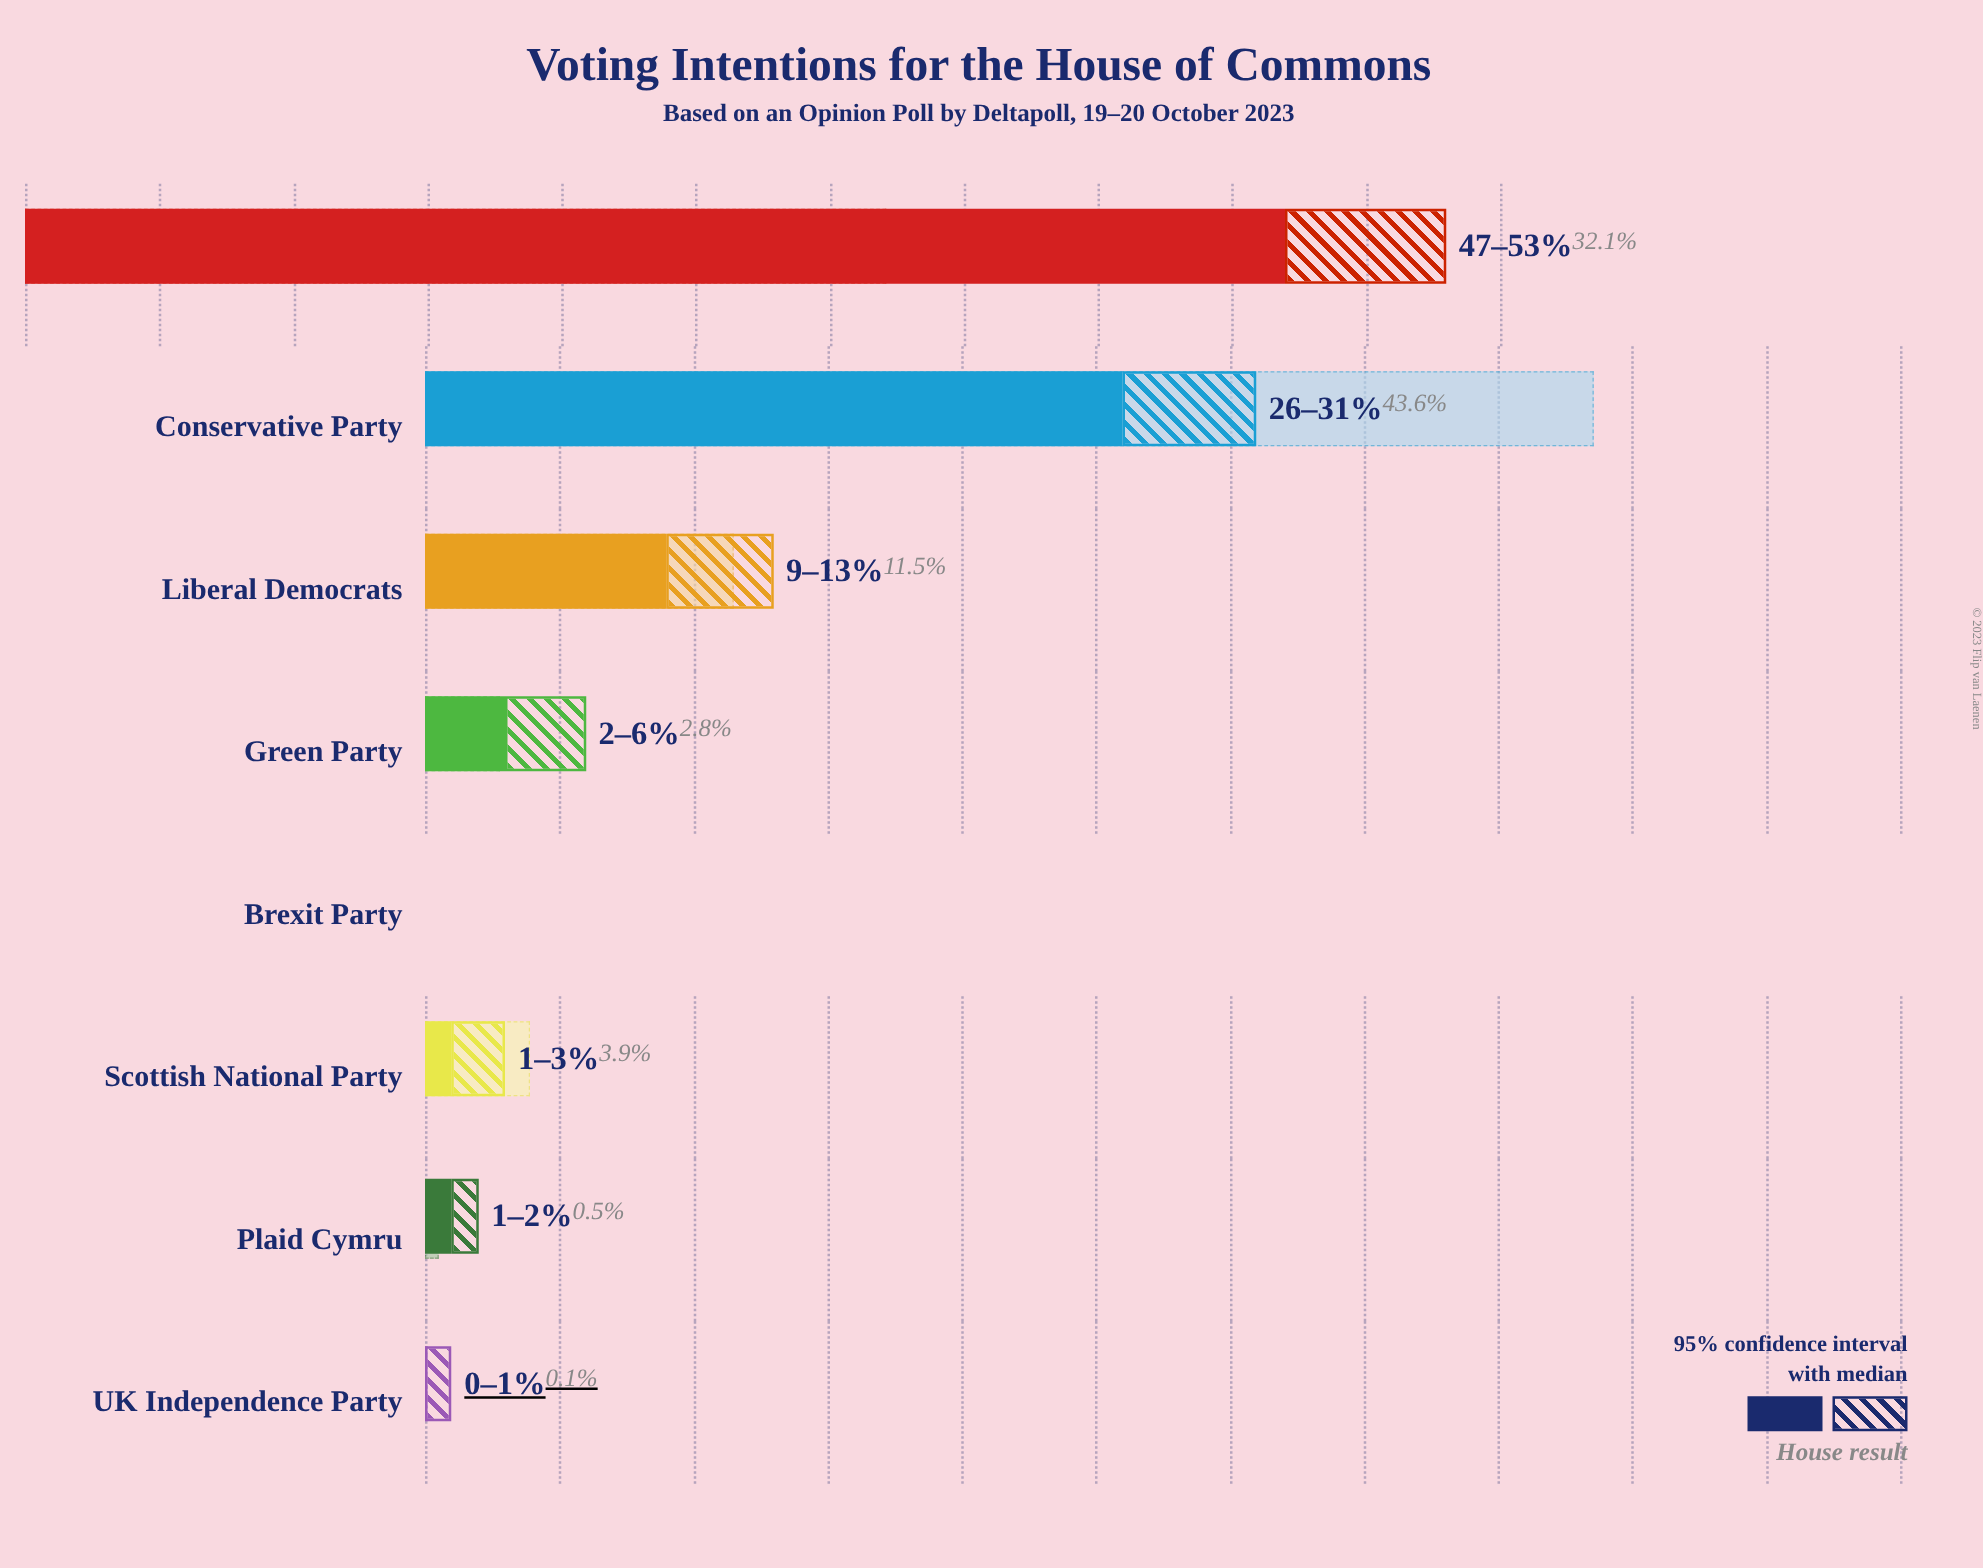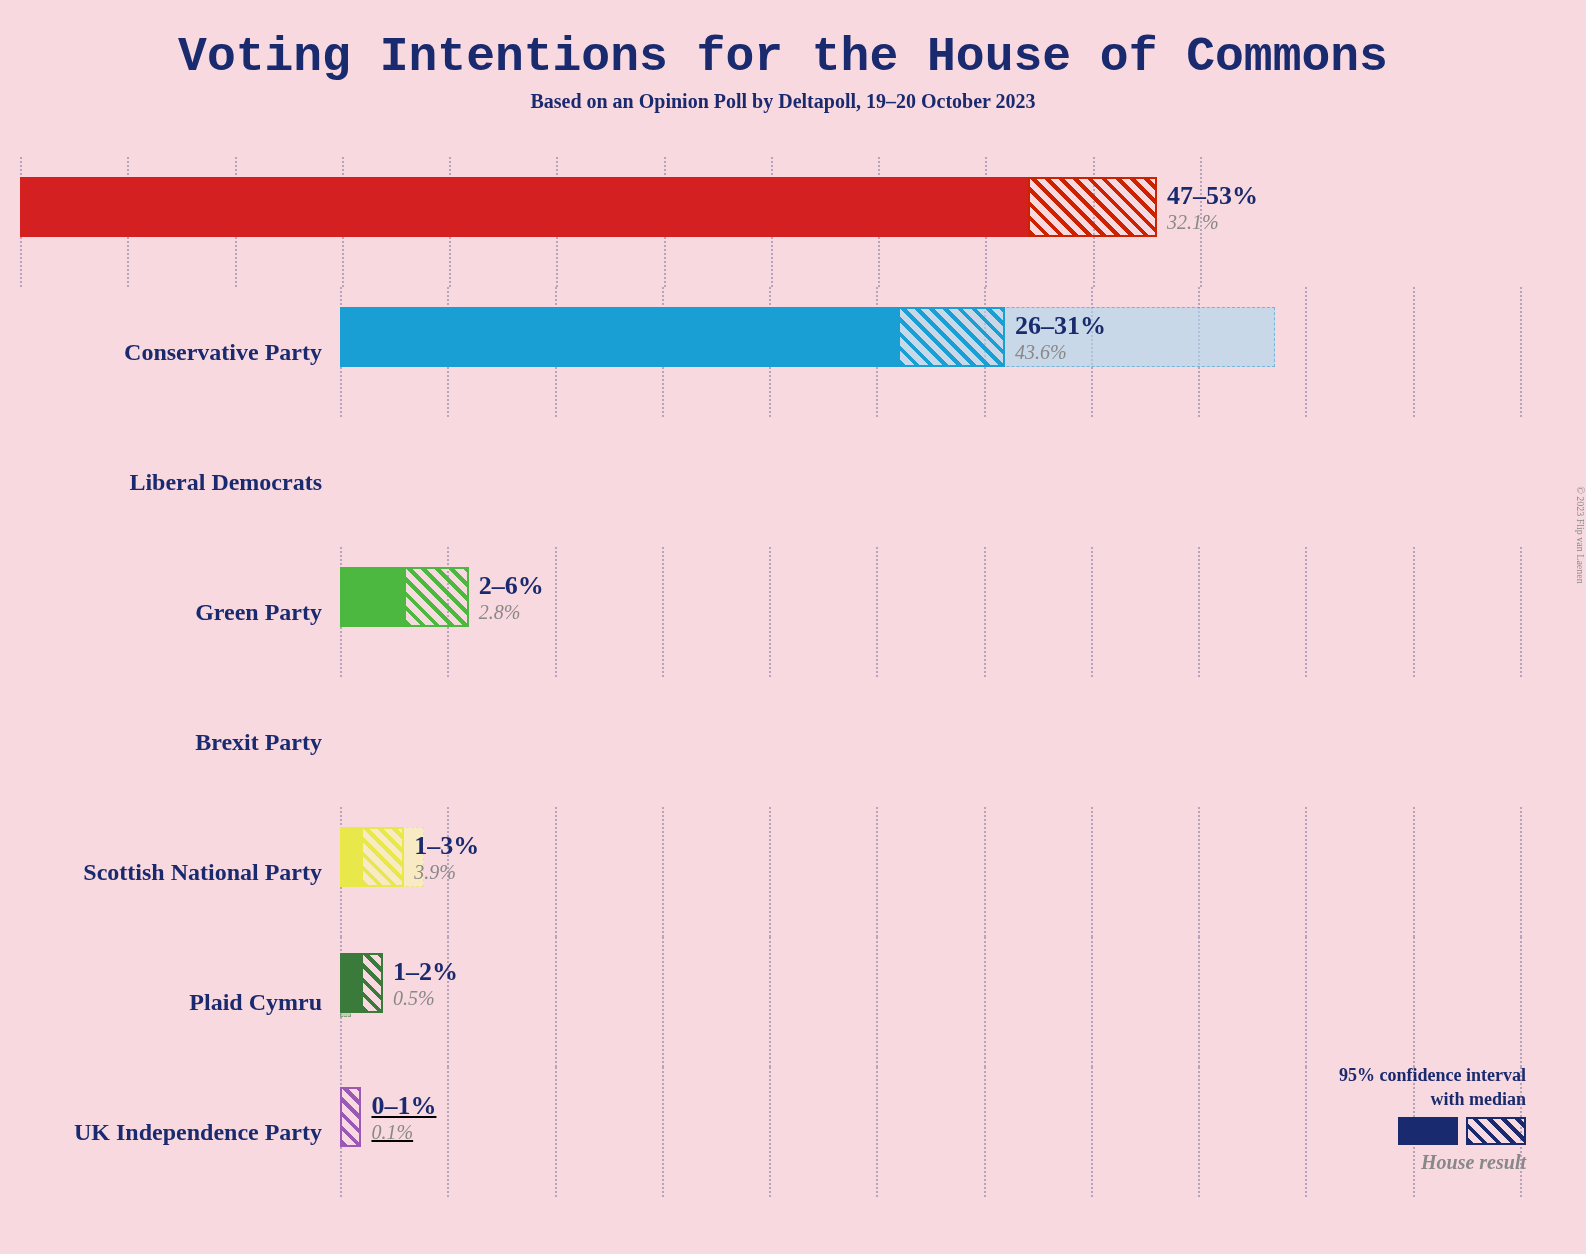--- a/index.html
+++ b/index.html
@@ -13,24 +13,24 @@
     }
     .chart-container {
       width: 1586px;
       height: 1254px;
       padding: 30px 40px 30px 20px;
       position: relative;
     }
     .title {
       text-align: center;
       color: #1a2a6e;
-      font-size: 48px;
+      font-size: 38px;
       font-weight: bold;
       margin-bottom: 6px;
-      font-family: Liberation Mono, monospace;
+      font-family: Liberation Serif, serif;
     }
     .subtitle {
       text-align: center;
       color: #1a2a6e;
       font-size: 20px;
       font-weight: bold;
       margin-bottom: 20px;
     }
     .chart-area {
       display: flex;
@@ -77,21 +77,21 @@
     .bar-hatch {
       height: 60px;
       display: inline-block;
       flex-shrink: 0;
       position: relative;
       overflow: hidden;
     }
     .bar-label-group {
       margin-left: 10px;
       display: flex;
-      flex-direction: column;
+      flex-direction: row;
     }
     .bar-range {
       font-size: 26px;
       font-weight: bold;
       color: #1a2a6e;
     }
     .bar-last {
       font-size: 20px;
       color: #888;
       font-style: italic;
@@ -338,20 +338,43 @@
             <div class="bar-hatch hatch-blue" style="width: 107.273px;"></div>
             <div class="bar-label-group">
               <div class="bar-range">26–31%</div>
               <div class="bar-last">43.6%</div>
             </div>
           </div>
         </div>
       </div>
       <div class="party-row">
         <div class="party-label">Liberal Democrats</div>
+        <div class="bar-area" style="position: relative;">
+          <div class="v-grid" style="left: 0px;"></div>
+          <div class="v-grid" style="left: 107.273px;"></div>
+          <div class="v-grid" style="left: 214.545px;"></div>
+          <div class="v-grid" style="left: 321.818px;"></div>
+          <div class="v-grid" style="left: 429.091px;"></div>
+          <div class="v-grid" style="left: 536.364px;"></div>
+          <div class="v-grid" style="left: 643.636px;"></div>
+          <div class="v-grid" style="left: 750.909px;"></div>
+          <div class="v-grid" style="left: 858.182px;"></div>
+          <div class="v-grid" style="left: 965.455px;"></div>
+          <div class="v-grid" style="left: 1072.73px;"></div>
+          <div class="v-grid" style="left: 1180px;"></div>
+          <div class="last-result-bar last-orange" style="position: absolute; left: 0px; top: 20px; height: 60px; width: 246.727px; z-index: 0; opacity: 0.6;"></div>
+          <div class="bar-row" style="margin-top: 20px; position: relative; z-index: 1;">
+            <div class="bar-solid" style="width: 193.091px; background: rgb(232, 160, 32);"></div>
+            <div class="bar-hatch hatch-orange" style="width: 85.8182px;"></div>
+            <div class="bar-label-group">
+              <div class="bar-range">9–13%</div>
+              <div class="bar-last">11.5%</div>
+            </div>
+          </div>
+        </div>
       </div>
       <div class="party-row">
         <div class="party-label">Green Party</div>
         <div class="bar-area" style="position: relative;">
           <div class="v-grid" style="left: 0px;"></div>
           <div class="v-grid" style="left: 107.273px;"></div>
           <div class="v-grid" style="left: 214.545px;"></div>
           <div class="v-grid" style="left: 321.818px;"></div>
           <div class="v-grid" style="left: 429.091px;"></div>
           <div class="v-grid" style="left: 536.364px;"></div>

